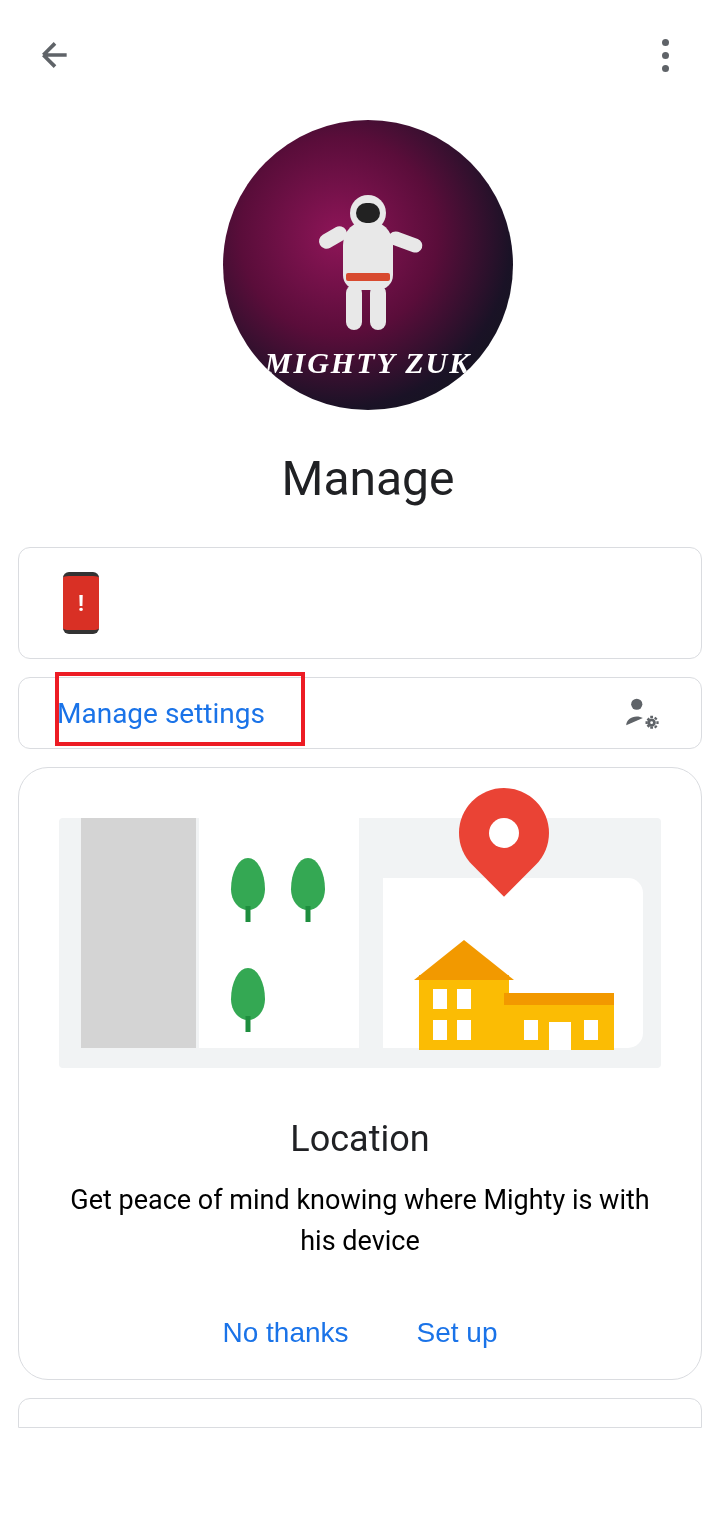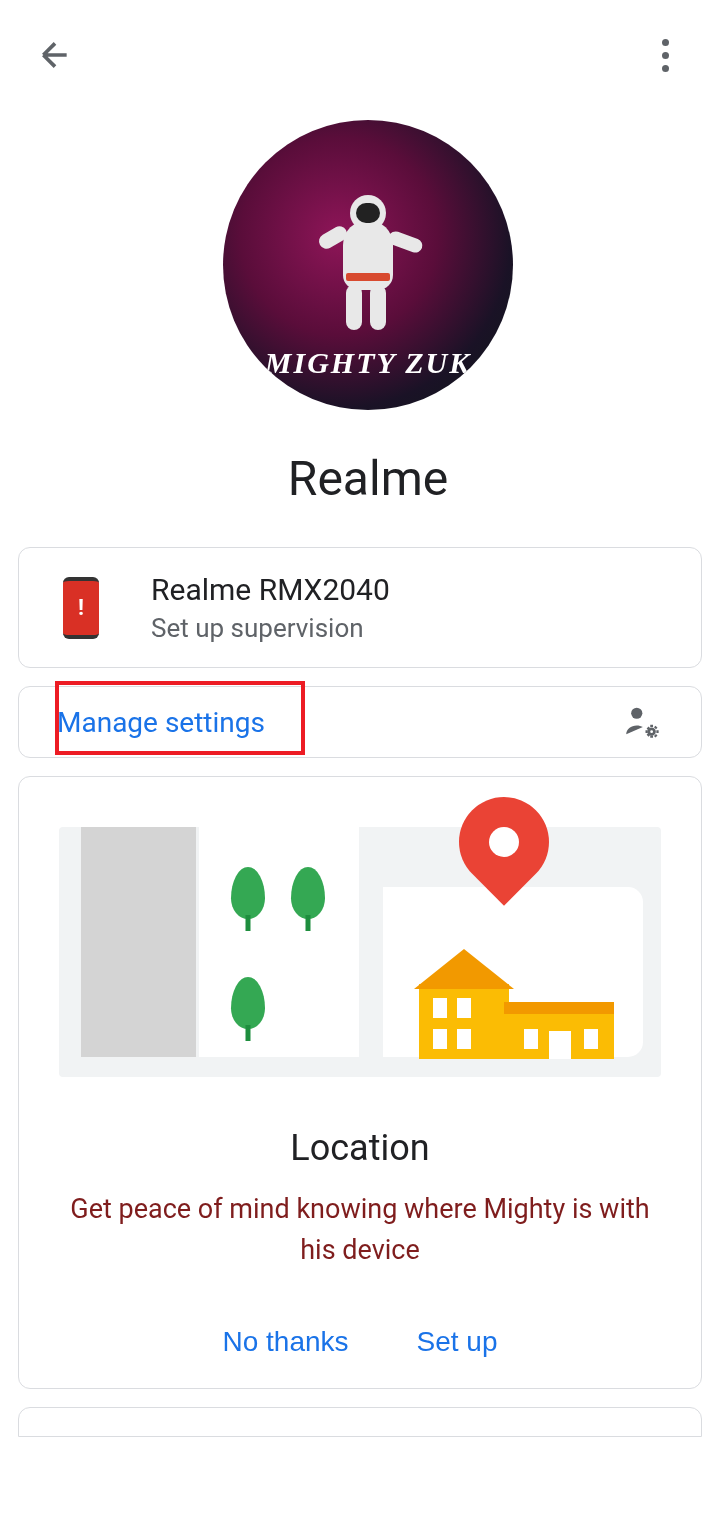--- a/index.html
+++ b/index.html
@@ -219,20 +219,21 @@
       position: absolute;
       border: 4px solid #ed1c24;
       top: -6px;
       left: 36px;
       width: 250px;
       height: 74px;
       pointer-events: none;
     }
     .location-card {
       padding: 50px 40px 30px 40px;
+      border-radius: 30px;
     }
     .location-illustration {
       background: #f1f3f4;
       height: 250px;
       border-radius: 4px;
       position: relative;
       margin-bottom: 50px;
       overflow: visible;
     }
     .grey-block {
@@ -363,21 +364,21 @@
     }
     .location-title {
       text-align: center;
       font-size: 36px;
       color: #202124;
       margin-bottom: 20px;
     }
     .location-desc {
       text-align: center;
       font-size: 27px;
-      color: #7f1d1d;
+      color: #000000;
       line-height: 1.5;
       padding: 0 10px;
       margin-bottom: 56px;
     }
     .location-actions {
       display: flex;
       justify-content: center;
       gap: 68px;
     }
     .action-btn {
@@ -422,30 +423,26 @@
       <div class="astro-body"></div>
       <div class="astro-belt"></div>
       <div class="astro-head">
           <div class="astro-visor"></div>
         </div>
       <div class="astro-leg-l"></div>
       <div class="astro-leg-r"></div>
     </div>
     <div class="avatar-text">MIGHTY ZUK</div>
   </div>
-  <div class="profile-name">Realme</div>
+  <div class="profile-name">Manage</div>
 </div>
 
 <div class="cards-container">
   <div class="card device-card">
     <div class="device-icon">!</div>
-    <div class="device-info">
-      <div class="device-name">Realme RMX2040</div>
-      <div class="device-subtitle">Set up supervision</div>
-    </div>
   </div>
 
   <div class="card manage-card">
     <div class="highlight-box"></div>
     <div class="manage-link">Manage settings</div>
     <svg class="user-gear-icon" width="42" height="42" viewBox="0 0 24 24" fill="#5f6368">
       <circle cx="9" cy="7" r="3.2"></circle>
       <path d="M3 19c0-3 2.7-5 6-5 1.3 0 2.5.3 3.5.9"></path>
       <circle cx="17.5" cy="17.5" r="1.6" fill="none" stroke="#5f6368" stroke-width="1.6"></circle>
       <path d="M17.5 13.5v1.3M17.5 19.7v1.3M21.5 17.5h-1.3M15.3 17.5H14M20.3 14.7l-.9.9M16.1 18.9l-.9.9M20.3 20.3l-.9-.9M16.1 16.1l-.9-.9" stroke="#5f6368" stroke-width="1.6"></path>

